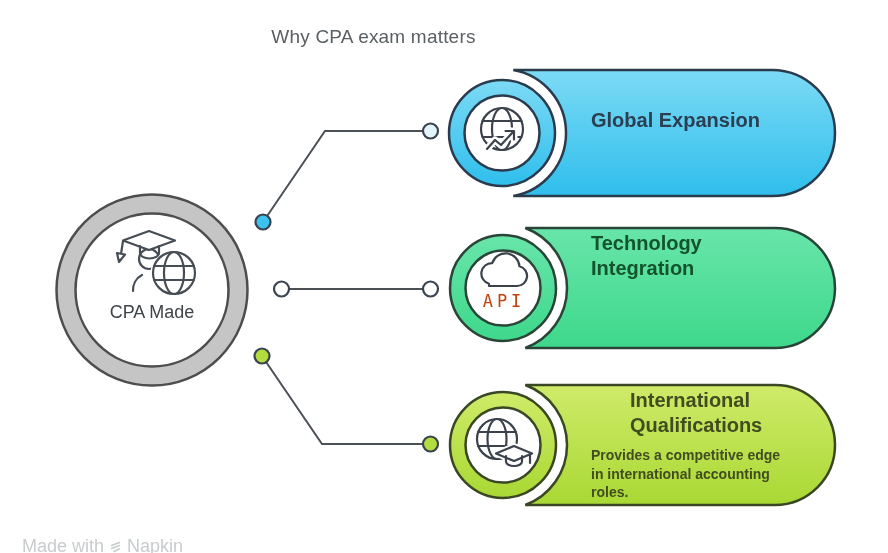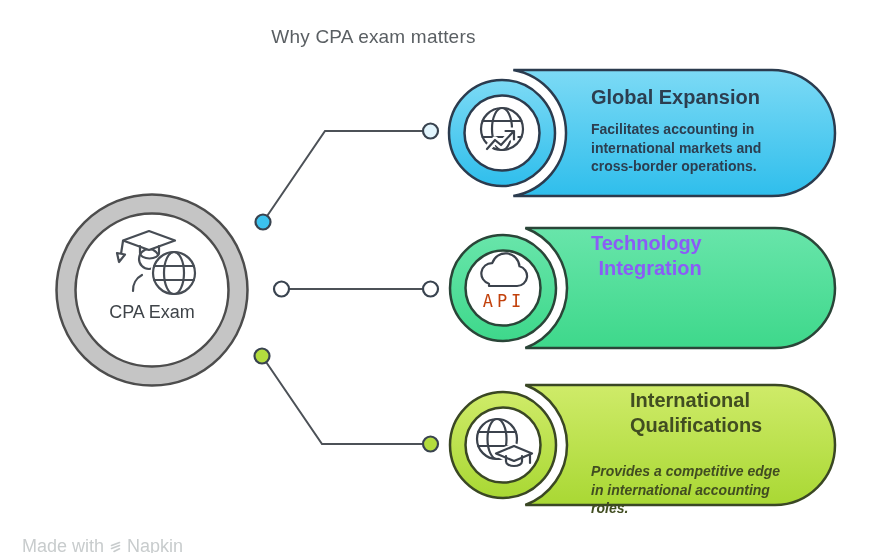--- a/index.html
+++ b/index.html
@@ -16,22 +16,22 @@
   .center-label{
     left:152px;top:302px;transform:translateX(-50%);
     font-size:18px;color:#3f4449;white-space:nowrap;
   }
   .card-title{
     font-size:20px;font-weight:bold;line-height:25px;white-space:pre-line;
   }
   .card-body{
     font-size:14px;font-weight:bold;line-height:18.5px;white-space:pre-line;
   }
-  .t-blue{color:#2c3e50;}
-  .t-green{color:#8b5cf6;text-align:right;}
+  .t-blue{color:#2c3e50;margin-top:23px;}
+  .t-green{color:#14532d;}
   .t-lime{color:#414d21;}
   .api-label{
     left:504px;top:291px;transform:translateX(-50%);
     font-family:"DejaVu Sans Mono",monospace;font-size:17px;
     letter-spacing:4px;color:#c2410c;
   }
   .watermark{
     left:22px;top:536px;display:flex;align-items:center;gap:5px;
     font-size:18px;color:#c8cccd;cursor:pointer;
   }
@@ -122,34 +122,31 @@
         <polygon points="514,446 532,453.5 514,461 496,453.5" fill="#ffffff" stroke="#ffffff" stroke-width="6"></polygon>
         <polygon points="514,446 532,453.5 514,461 496,453.5" fill="#ffffff"></polygon>
         <path d="M506 456 v 5.5 a 8 4.5 0 0 0 16 0 v -5.5"></path>
         <path d="M530 454 v 9"></path>
       </g>
     </g>
   </svg>
 
   <div class="abs diagram-title">Why CPA exam matters</div>
 
-  <div class="abs center-label">CPA Exam</div>
+  <div class="abs center-label">CPA Made</div>
 
   <div class="abs card-title t-blue" style="left:591px;top:85px;">Global Expansion</div>
-  <div class="abs card-body t-blue" style="left:591px;top:120px;">Facilitates accounting in
-international markets and
-cross-border operations.</div>
 
   <div class="abs card-title t-green" style="left:591px;top:231px;">Technology
 Integration</div>
   <div class="abs api-label">API</div>
 
   <div class="abs card-title t-lime" style="left:591px;top:388px;margin-left:39px;">International
 Qualifications</div>
-  <div class="abs card-body t-lime" style="left:591px;top:462px;font-style:italic;">Provides a competitive edge
+  <div class="abs card-body t-lime" style="left:591px;top:446px;">Provides a competitive edge
 in international accounting
 roles.</div>
 
   <div class="abs watermark">
     <span>Made with</span>
     <svg width="13" height="13" viewBox="0 0 13 13" fill="none" stroke="#c8cccd" stroke-width="1.6" stroke-linecap="round">
       <path d="M2.5 5.5 L10.5 2.5 M2.5 8.5 L10.5 5.5 M5 11.5 L10.5 8.8"></path>
     </svg>
     <span>Napkin</span>
   </div>

